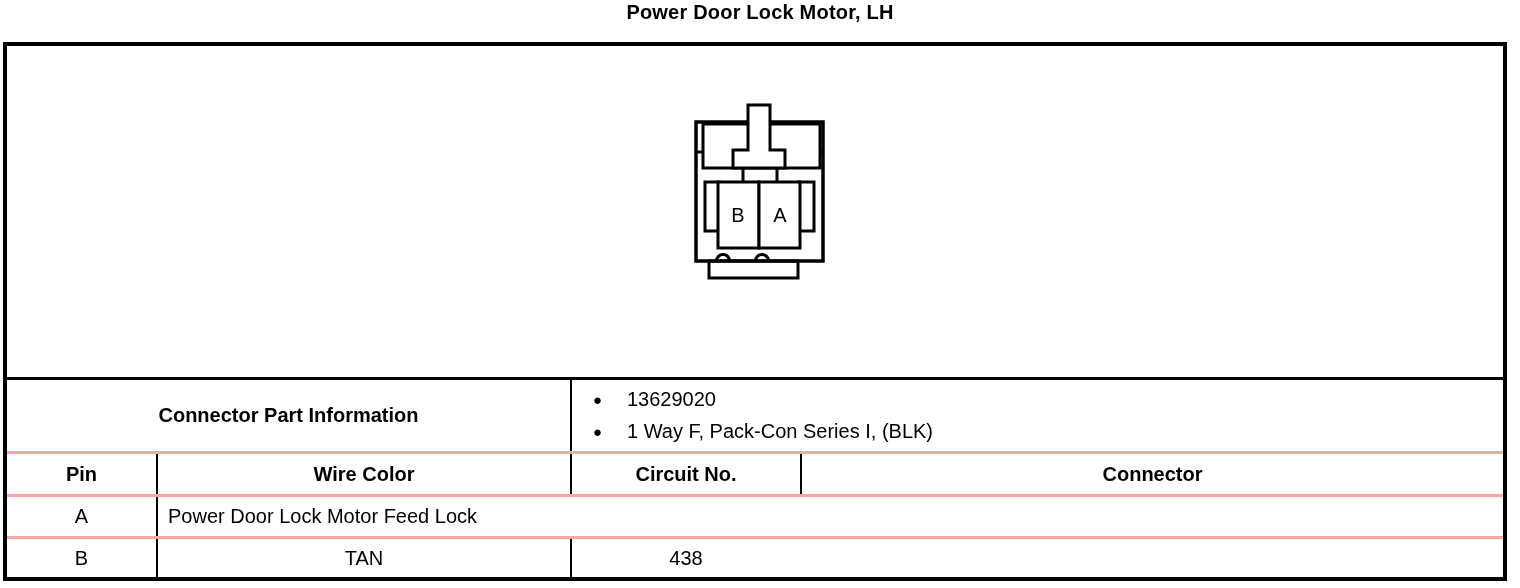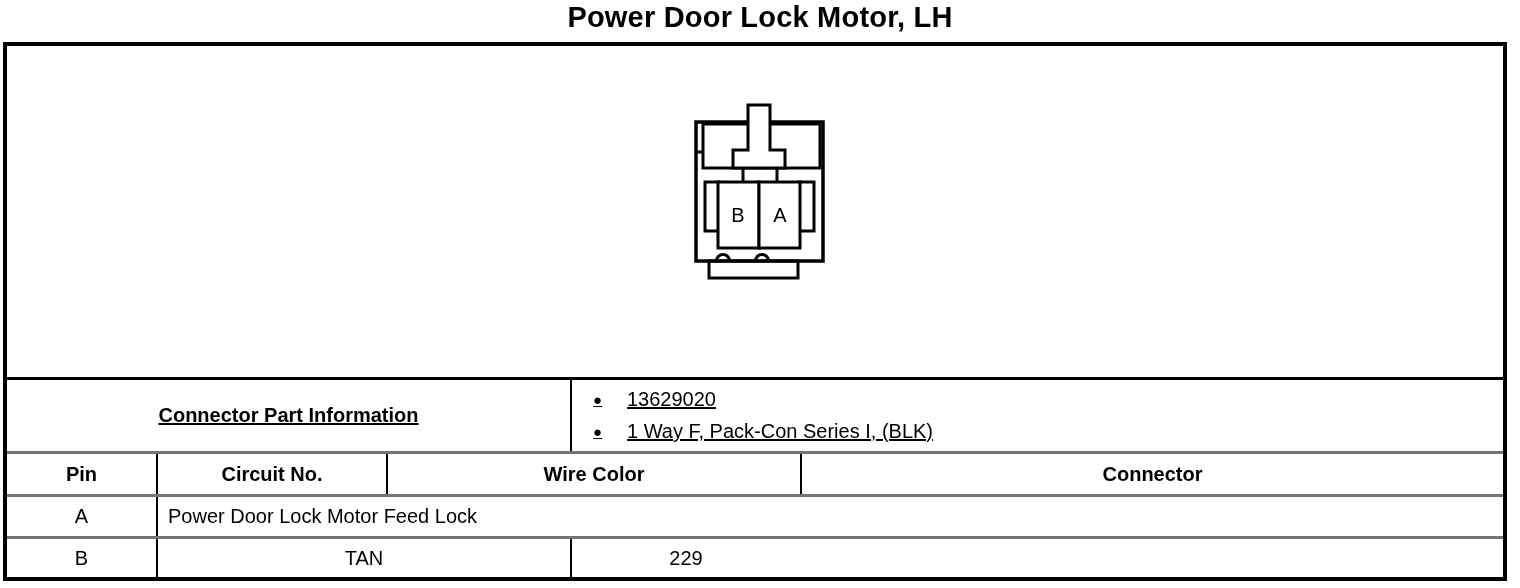--- a/index.html
+++ b/index.html
@@ -15,21 +15,21 @@
     color: #000000;
     font-family: "Liberation Sans", sans-serif;
     overflow: hidden;
   }
   .doc-title {
     position: absolute;
     top: 1px;
     left: 0;
     width: 100%;
     text-align: center;
-    font-size: 29px;
+    font-size: 20px;
     font-weight: bold;
     letter-spacing: 0.2px;
   }
   .main-box {
     position: absolute;
     left: 3px;
     top: 42px;
     width: 1504px;
     height: 539px;
     border: 4px solid #000000;
@@ -47,21 +47,20 @@
     position: absolute;
     left: 683px;
     top: 54px;
   }
   .partinfo-row {
     flex: none;
     height: 74px;
     border-top: 3px solid #000000;
     box-sizing: border-box;
     display: flex;
-    text-decoration: underline;
   }
   .partinfo-label-cell {
     width: 563px;
     flex: none;
     display: flex;
     align-items: center;
     justify-content: center;
     font-size: 20px;
     font-weight: bold;
   }
@@ -82,21 +81,21 @@
   }
   .bullet-glyph {
     font-size: 15px;
     width: 14px;
     flex: none;
     margin-right: 20px;
     line-height: 1;
   }
   .grid-row {
     flex: none;
-    border-top: 3px solid #737373;
+    border-top: 3px solid #fca5a5;
     box-sizing: border-box;
     display: flex;
     font-size: 20px;
   }
   .header-row { height: 43px; font-weight: bold; }
   .data-row-a { height: 42px; }
   .data-row-b { height: 41px; }
   .cell {
     display: flex;
     align-items: center;
@@ -159,30 +158,30 @@
         </div>
         <div class="bullet-item">
           <span class="bullet-glyph">●</span>
           <span>1 Way F, Pack-Con Series I, (BLK)</span>
         </div>
       </div>
     </div>
 
     <div class="grid-row header-row">
       <div class="cell col-pin">Pin</div>
+      <div class="cell col-wire">Wire Color</div>
       <div class="cell col-circuit">Circuit No.</div>
-      <div class="cell col-wire">Wire Color</div>
       <div class="cell col-func">Connector</div>
     </div>
 
     <div class="grid-row data-row-a">
       <div class="cell col-pin">A</div>
       <div class="cell col-func func-data">Power Door Lock Motor Feed Lock</div>
     </div>
 
     <div class="grid-row data-row-b">
       <div class="cell col-pin">B</div>
       <div class="cell col-wire">TAN</div>
-      <div class="cell col-circuit">229</div>
+      <div class="cell col-circuit">438</div>
     </div>
 
   </div>
 </div>
 
 </body></html>

